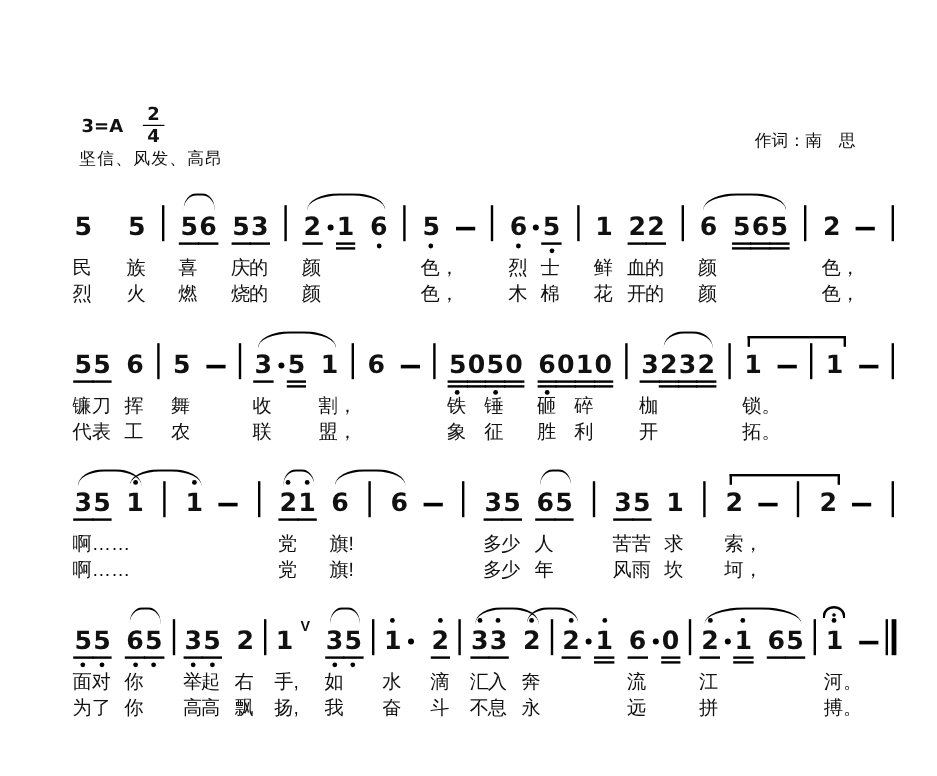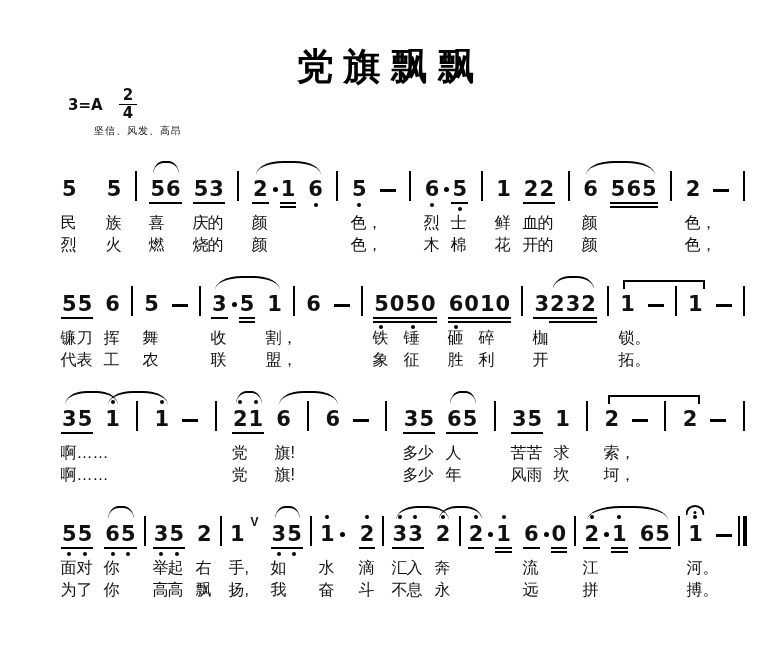--- a/index.html
+++ b/index.html
@@ -6,21 +6,21 @@
   .page{position:relative;width:781px;height:647px;background:#ffffff;overflow:hidden;
         font-family:"Liberation Sans",sans-serif;color:#111;}
   .title{position:absolute;top:42px;left:0;right:0;text-align:center;
          font-family:"DejaVu Serif",serif;font-weight:900;font-size:37px;
          letter-spacing:10px;color:#000;}
   .key-sig{position:absolute;left:68px;top:88px;font-weight:bold;font-size:15px;
            display:flex;align-items:center;font-family:"DejaVu Sans",sans-serif;}
   .frac{display:inline-flex;flex-direction:column;align-items:center;margin-left:16px;line-height:15px;}
   .frac .num{border-bottom:1.5px solid #000;padding:0 4px 1px;}
   .frac .den{padding-top:1px;}
-  .mood{position:absolute;left:66px;top:124px;font-size:10px;letter-spacing:1px;margin-left:28px;}
+  .mood{position:absolute;left:66px;top:124px;font-size:14px;letter-spacing:1px;}
   .credits{position:absolute;right:68px;top:104px;font-size:14px;line-height:27px;text-align:left;}
   #score{position:absolute;left:62px;right:34px;top:157px;}
   .score-line{position:relative;height:115px;}
   .notes-row{position:absolute;left:0;right:0;top:18px;height:26px;
              display:flex;justify-content:space-between;align-items:flex-end;}
   .measure{display:flex;align-items:flex-end;}
   .tok{position:relative;display:flex;align-items:flex-end;margin-left:13px;}
   .tok:first-child{margin-left:0;}
   .tok.tight{margin-left:1px;}
   .tok.wide{margin-left:30px;}
@@ -47,30 +47,30 @@
   .fermata{position:absolute;top:-17px;left:50%;transform:translateX(-50%);
            width:15px;height:8px;border:2px solid #000;border-bottom:none;
            border-radius:15px 15px 0 0 / 14px 14px 0 0;}
   .fermdot{position:absolute;top:-11px;left:50%;transform:translateX(-50%);
            width:3px;height:3px;border-radius:50%;background:#000;}
 </style>
 </head>
 <body>
 
 <div class="page">
-  <div class="title">党旗飘飘</div>
   <div class="key-sig">
     <span>3=A</span>
     <span class="frac">
       <span class="num">2</span>
       <span class="den">4</span>
     </span>
   </div>
   <div class="mood">坚信、风发、高昂</div>
   <div class="credits">
+    <div>作词：南　思</div>
   </div>
   <div id="score">
       <div class="score-line">
         <div class="notes-row">
           <div class="measure">
             <div class="tok">
               <span class="digit">5</span>
             </div>
             <div class="tok wide">
               <span class="digit">5</span>

